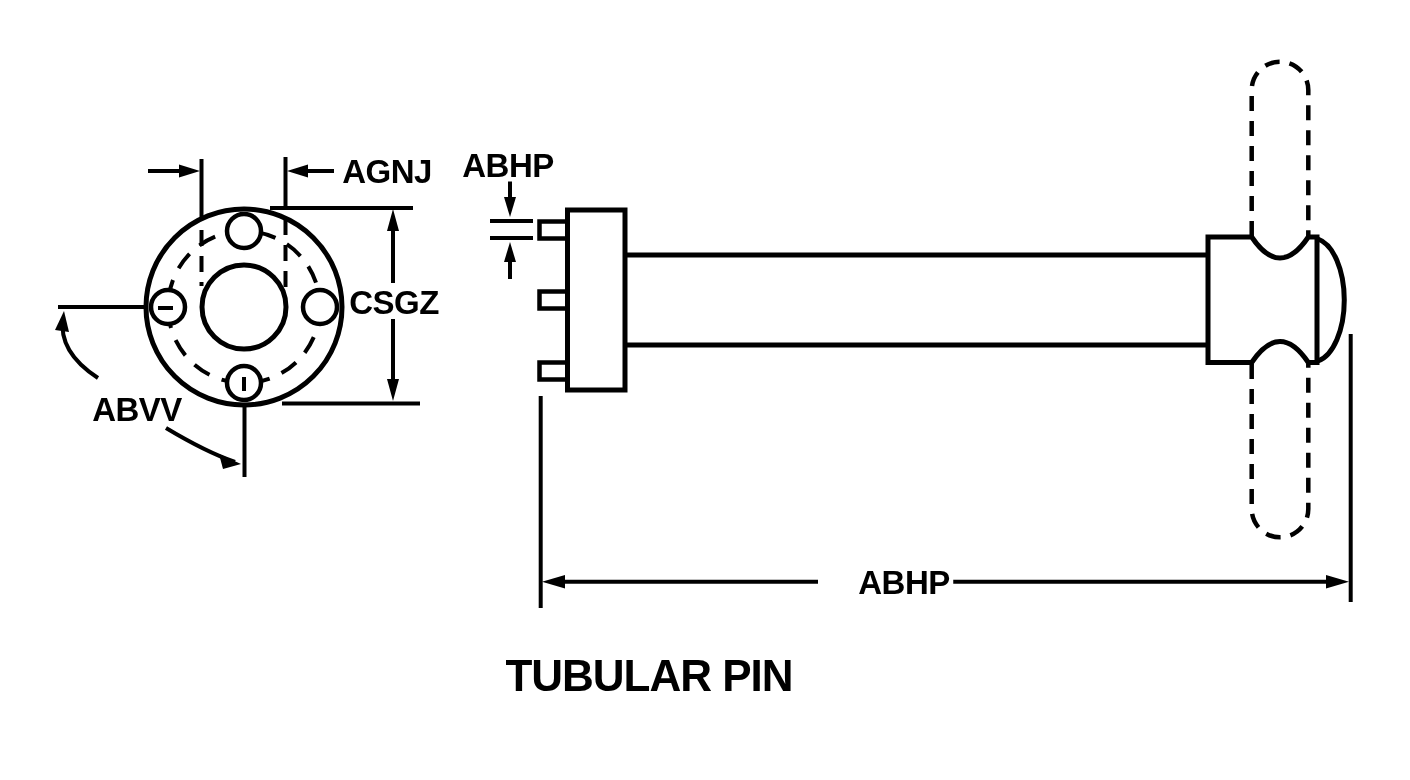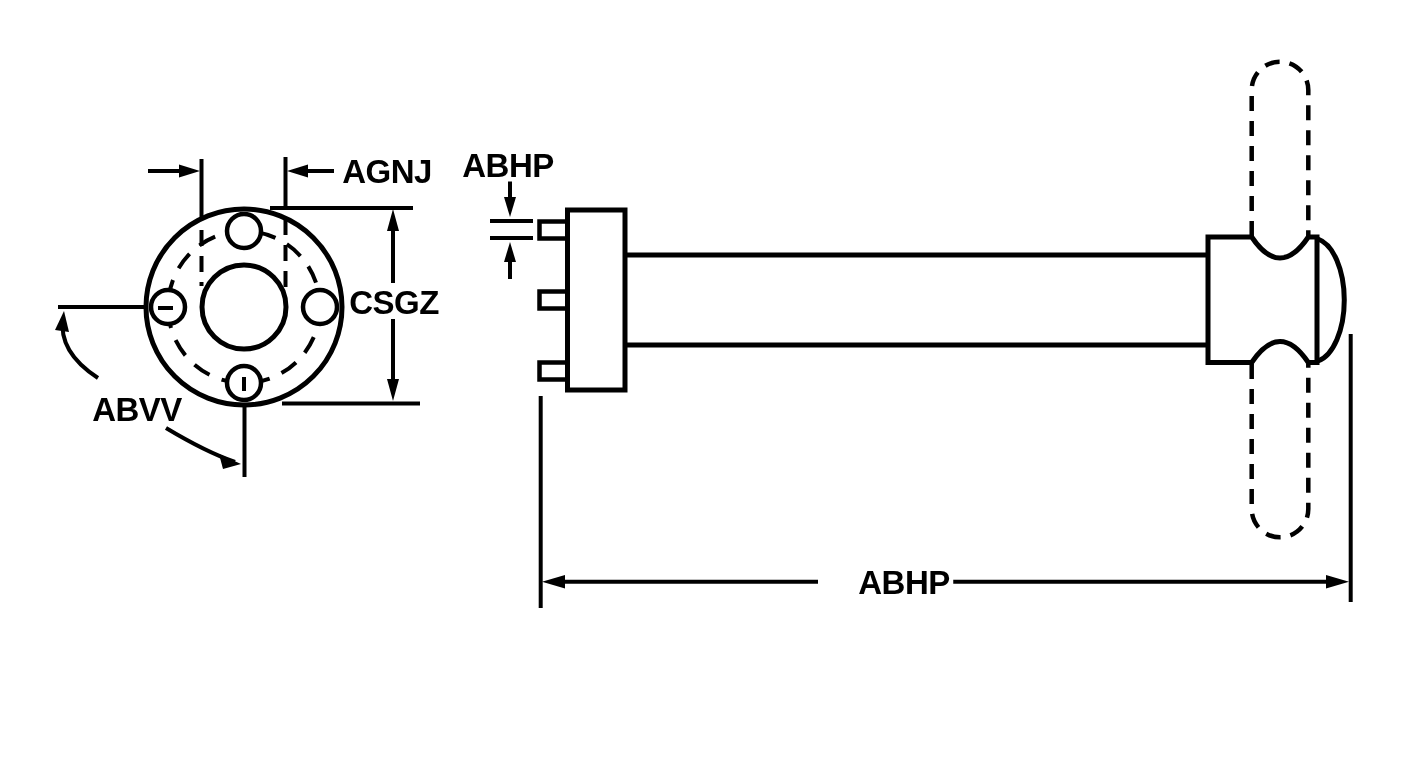--- a/index.html
+++ b/index.html
@@ -139,13 +139,14 @@
   <div class="dim-label" style="left:387px; top:171px;">AGNJ</div>
 
   <div class="dim-label" style="left:508px; top:165px;">ABHP</div>
 
   <div class="dim-label" style="left:394px; top:302px;">CSGZ</div>
 
   <div class="dim-label" style="left:137px; top:409px;">ABVV</div>
 
   <div class="dim-label" style="left:884px; top:582px;margin-left:20px;">ABHP</div>
 
+  <div class="title-label" style="left:649px; top:676px;">TUBULAR PIN</div>
 </div>
 
 </body></html>

